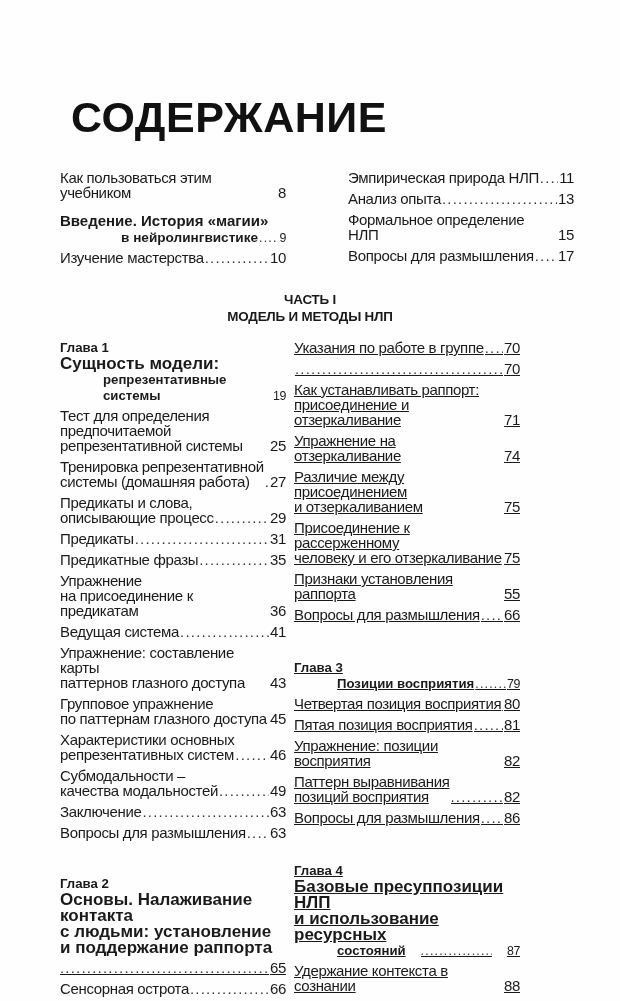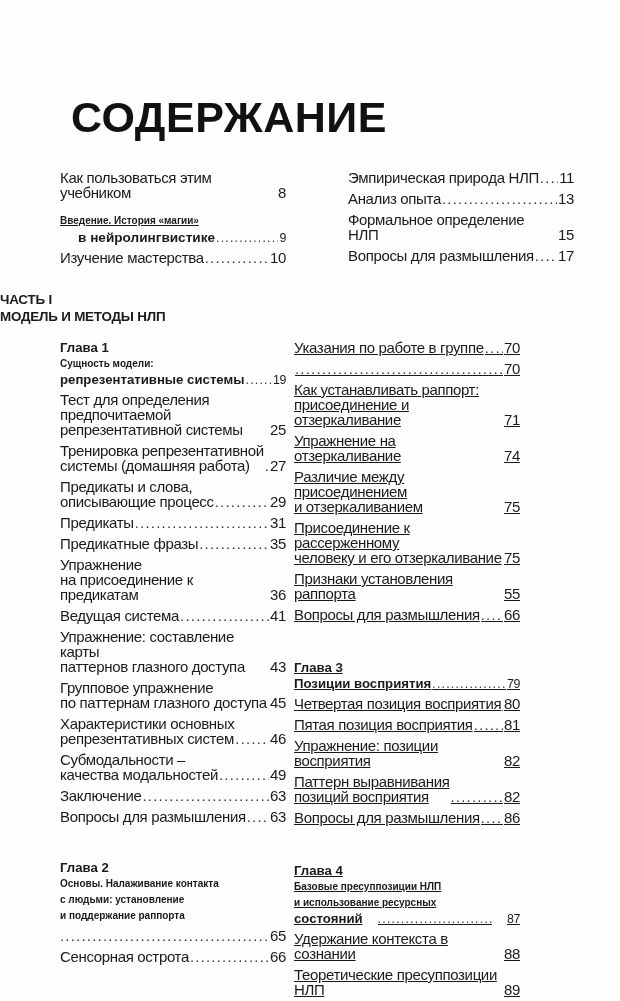--- a/index.html
+++ b/index.html
@@ -8,43 +8,43 @@
   .page-title { position: absolute; left: 59px; top: 80px; font-size: 43px; font-weight: bold;
                 letter-spacing: 0.5px; margin: 12px; line-height: 50px; color: #111; }
   .col { position: absolute; width: 226px; }
   .entry { display: flex; align-items: flex-end; font-size: 15px; line-height: 15px;
            margin-bottom: 6px; letter-spacing: -0.35px; }
   .entry .txt { white-space: pre-line; }
   .entry .dots { flex: 1; overflow: hidden; white-space: nowrap; margin: 0 1px; color: #333;
                  letter-spacing: 1.2px; }
   .entry .dots::after { content: "..................................................................................................................................."; }
   .entry .pg { white-space: nowrap; }
-  .entry.bold { font-weight: bold; font-size: 13.2px; line-height: 16px; letter-spacing: 0; }
+  .entry.bold { font-weight: bold; font-size: 13.2px; line-height: 16px; letter-spacing: 0; margin-left: 43px; }
   .entry.bold .pg, .entry.bold .dots { font-weight: normal; font-size: 12.4px; letter-spacing: -0.35px; }
   .entry.bold .dots { letter-spacing: 1.2px; }
   .chapter-label { font-weight: bold; font-size: 13.2px; line-height: 16px; }
-  .chapter-title { font-weight: bold; font-size: 10px; line-height: 16px; white-space: pre-line; }
+  .chapter-title { font-weight: bold; font-size: 17px; line-height: 16px; white-space: pre-line; }
   .chapter-block { margin-bottom: 4px; }
-  .part-heading { position: absolute; left: 0; width: 620px; text-align: left; top: 291px;
+  .part-heading { position: absolute; left: 0; width: 620px; text-align: center; top: 291px;
                   font-weight: bold; font-size: 13.4px; line-height: 17px; letter-spacing: -0.2px; }
   .indent { padding-left: 18px; }
 </style>
 </head>
 <body>
 
 <h1 class="page-title">СОДЕРЖАНИЕ</h1>
 
 <div class="col" style="left:60px; top:170px;">
   <div class="entry" style="margin-bottom:12px;">
     <span class="txt">Как пользоваться этим учебником</span>
     <span class="dots"></span>
     <span class="pg">8</span>
   </div>
   <div style="margin-bottom:4px;">
-    <div class="chapter-title" style="font-size:10px; line-height:18px;text-decoration:underline;">Введение. История «магии»</div>
+    <div class="chapter-title" style="font-size:15px; line-height:18px;">Введение. История «магии»</div>
     <div class="entry bold indent" style="margin-bottom:0; font-size:13.6px;">
       <span class="txt">в нейролингвистике</span>
       <span class="dots"></span>
       <span class="pg">9</span>
     </div>
   </div>
   <div class="entry">
     <span class="txt">Изучение мастерства</span>
     <span class="dots"></span>
     <span class="pg">10</span>
@@ -163,21 +163,21 @@
         <span class="dots"></span>
         <span class="pg">63</span>
       </div>
     </div>
 
   <div class="chapter-block" style="margin-top:36px;">
     <div class="chapter-label">Глава 2</div>
     <div class="chapter-title">Основы. Налаживание контакта
 с людьми: установление
 и поддержание раппорта</div>
-    <div class="entry" style="margin-top:4px;">
+    <div class="entry" style="margin-top:4px;text-decoration:underline;">
       <span class="dots" style="margin-left:0;"></span>
       <span class="pg">65</span>
     </div>
   </div>
   <div id="ch2-list-a">
       <div class="entry">
         <span class="txt">Сенсорная острота</span>
         <span class="dots"></span>
         <span class="pg">66</span>
       </div>

